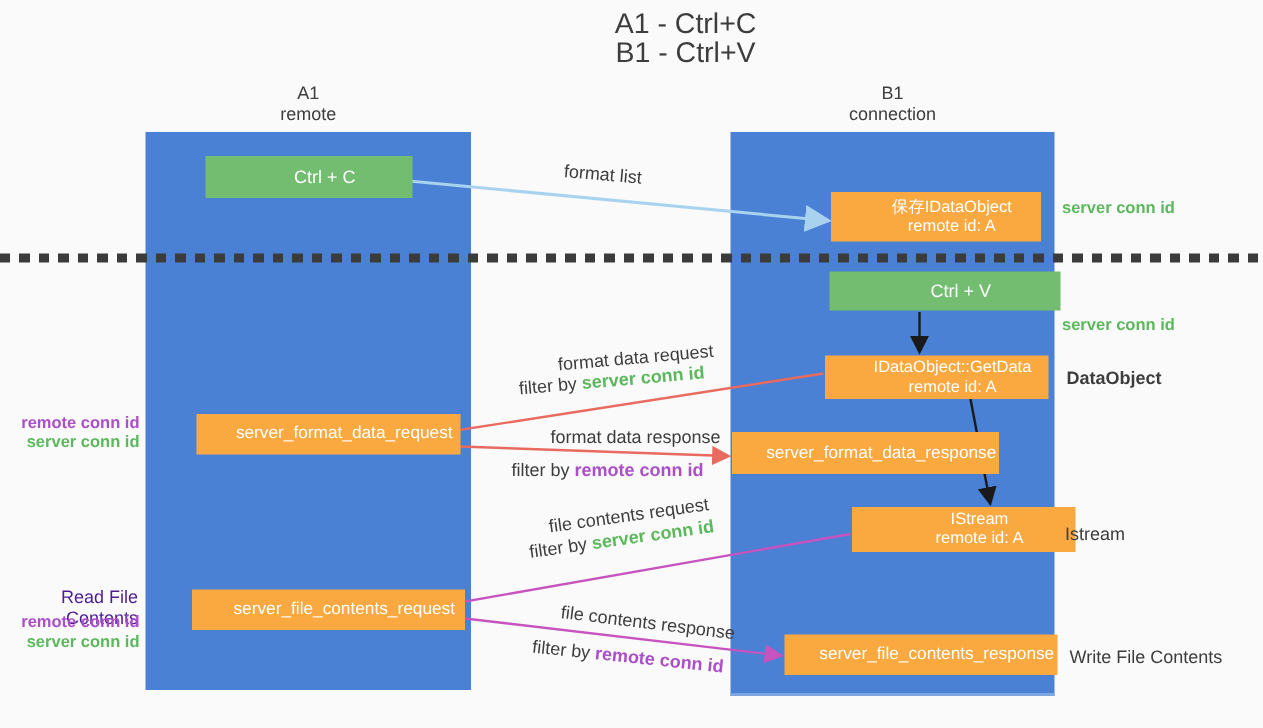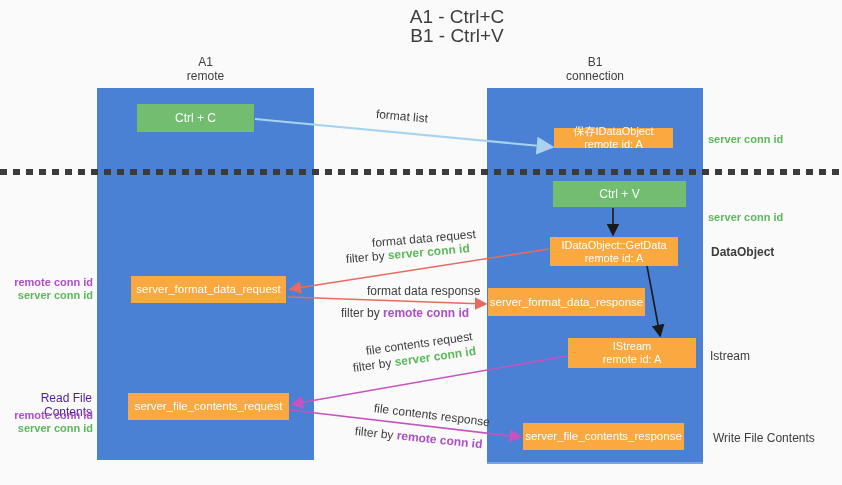--- a/index.html
+++ b/index.html
@@ -10,21 +10,21 @@
 
   .col-header{position:absolute;text-align:center;font-size:12px;line-height:14px;color:#3d3d3d;}
   .col{position:absolute;background:#4a81d4;}
   .col-left{left:97px;top:88px;width:217px;height:372px;}
   .col-right{left:487px;top:88px;width:216px;height:374px;border-bottom:2px solid #7ba4e0;}
 
   .dotted{position:absolute;left:0;top:169px;width:842px;height:6px;
           background:repeating-linear-gradient(90deg,#3b3b3b 0 7px,transparent 7px 13px);}
 
   .node{position:absolute;display:flex;flex-direction:column;align-items:center;justify-content:center;
-        color:#ffffff;text-align:center;}
+        color:#ffffff;text-align:center;padding-left:21px;}
   .node-green{background:#72bd6f;font-size:12px;}
   .node-orange{background:#f9a940;font-size:11px;line-height:13px;}
 
   .lbl{position:absolute;font-size:12px;color:#3d3d3d;white-space:nowrap;transform-origin:left center;}
   .lbl .green{color:#5cb85c;font-weight:bold;}
   .lbl .purple{color:#ab4fc8;font-weight:bold;}
 
   .side{position:absolute;font-size:11px;white-space:nowrap;}
   .side-green{color:#5cb85c;font-weight:bold;}
   .side-dark{color:#3d3d3d;font-size:12px;}
@@ -80,21 +80,21 @@
     <line x1="549" y1="249" x2="291" y2="289" stroke="#e96a5f" stroke-width="1.6" marker-end="url(#m-red)"></line>
     <line x1="288" y1="297" x2="485" y2="304" stroke="#e96a5f" stroke-width="1.6" marker-end="url(#m-red)"></line>
     <line x1="567" y1="356" x2="293" y2="404" stroke="#c753be" stroke-width="1.6" marker-end="url(#m-mag)"></line>
     <line x1="290" y1="410" x2="520" y2="437" stroke="#c753be" stroke-width="1.6" marker-end="url(#m-mag)"></line>
   </svg>
 
   <div class="node node-green" style="left:137px;top:104px;width:117px;height:28px;">
     <span>Ctrl + C</span>
   </div>
 
-  <div class="node node-orange" style="left:554px;top:128px;width:119px;height:20px;">
+  <div class="node node-orange" style="left:554px;top:128px;width:119px;height:33px;">
     <span>保存IDataObject</span>
     <span>remote id: A</span>
   </div>
 
   <div class="node node-green" style="left:553px;top:181px;width:133px;height:26px;">
     <span>Ctrl + V</span>
   </div>
 
   <div class="node node-orange" style="left:550px;top:237px;width:128px;height:29px;">
     <span>IDataObject::GetData</span>

